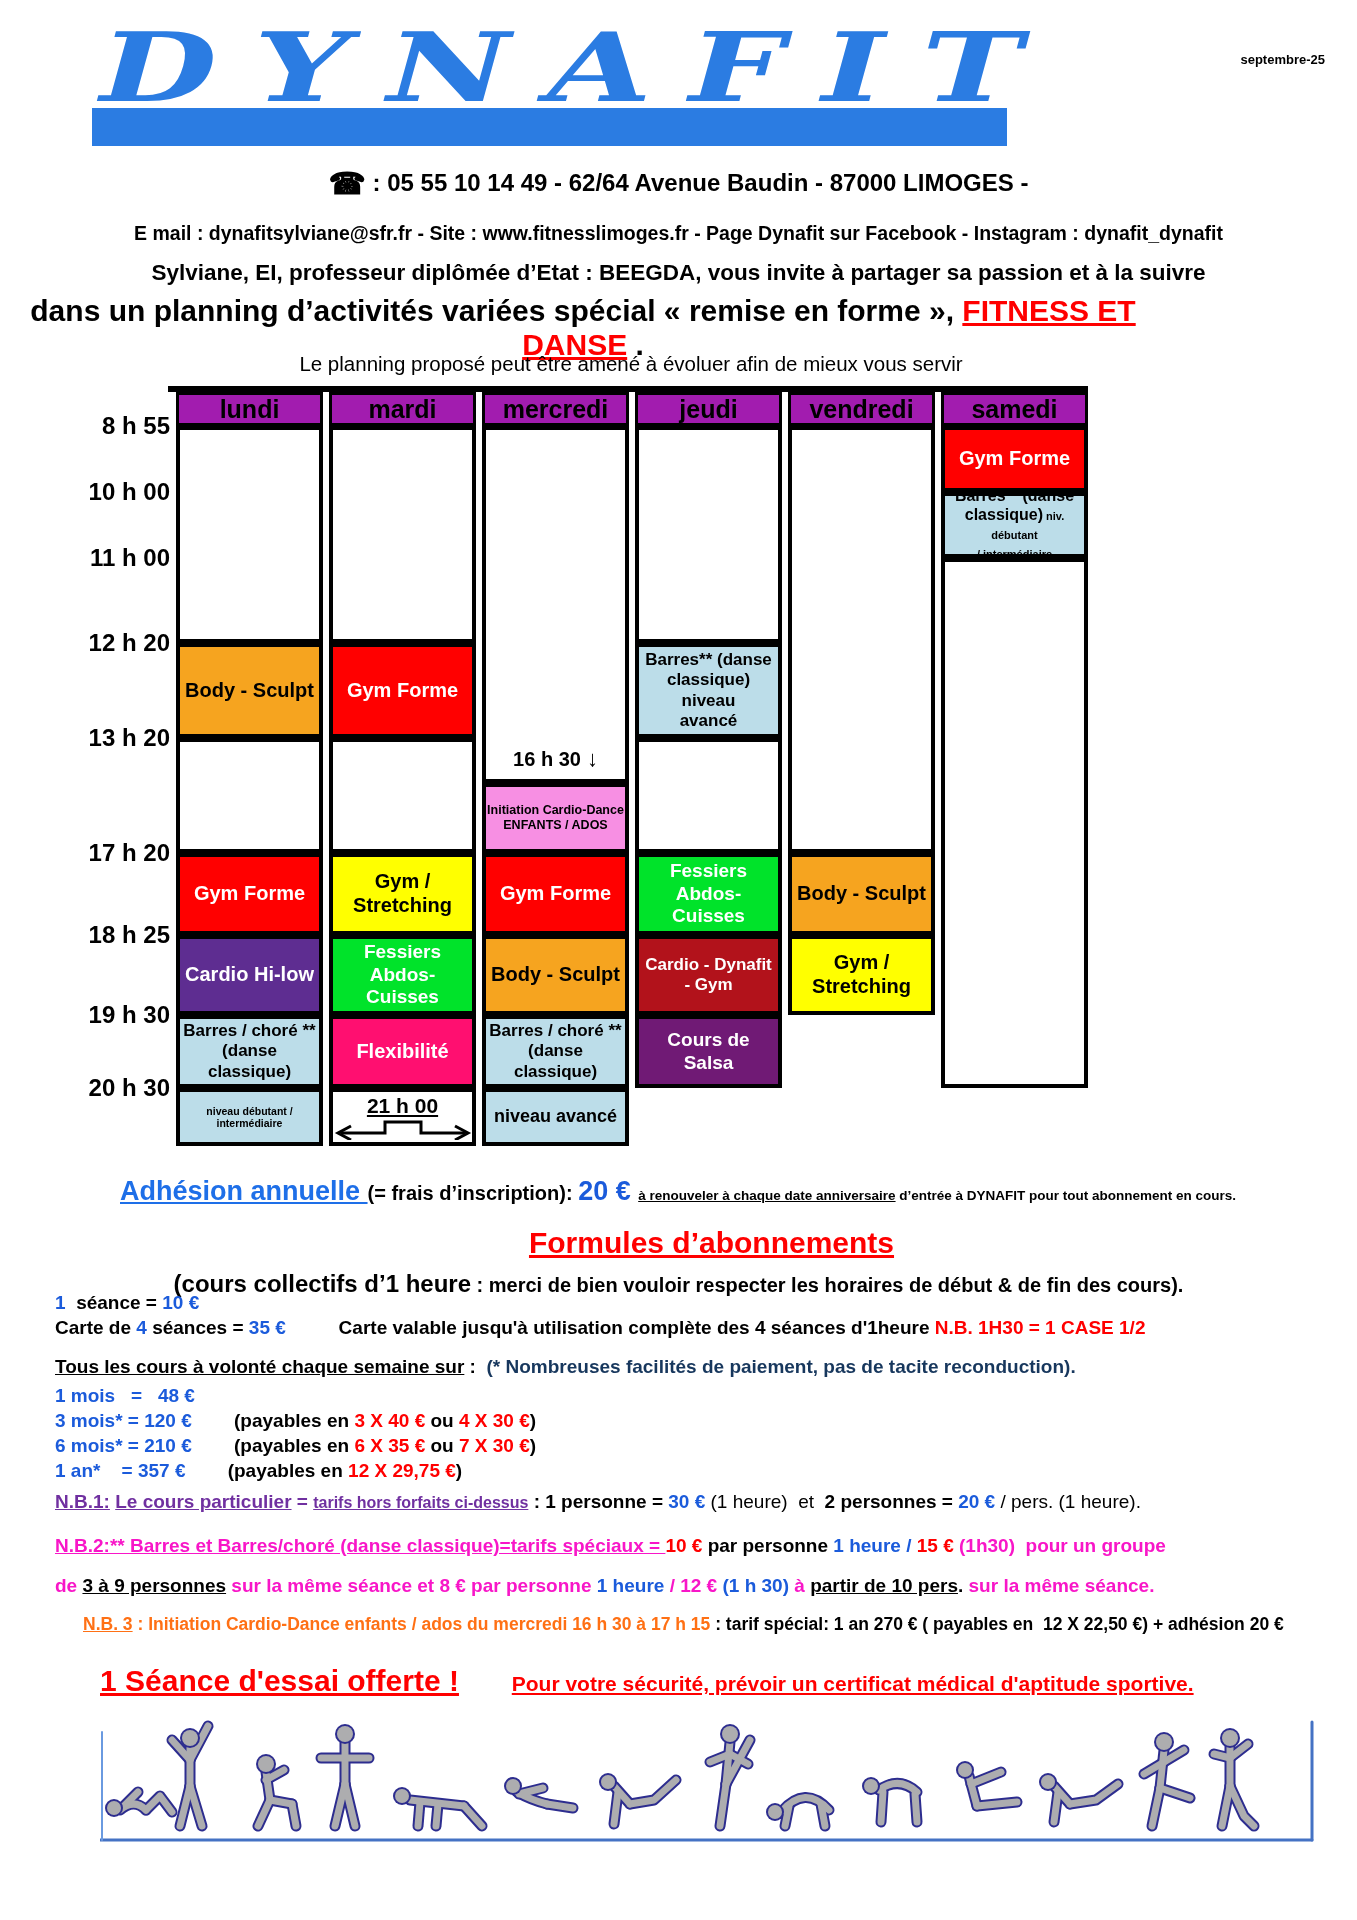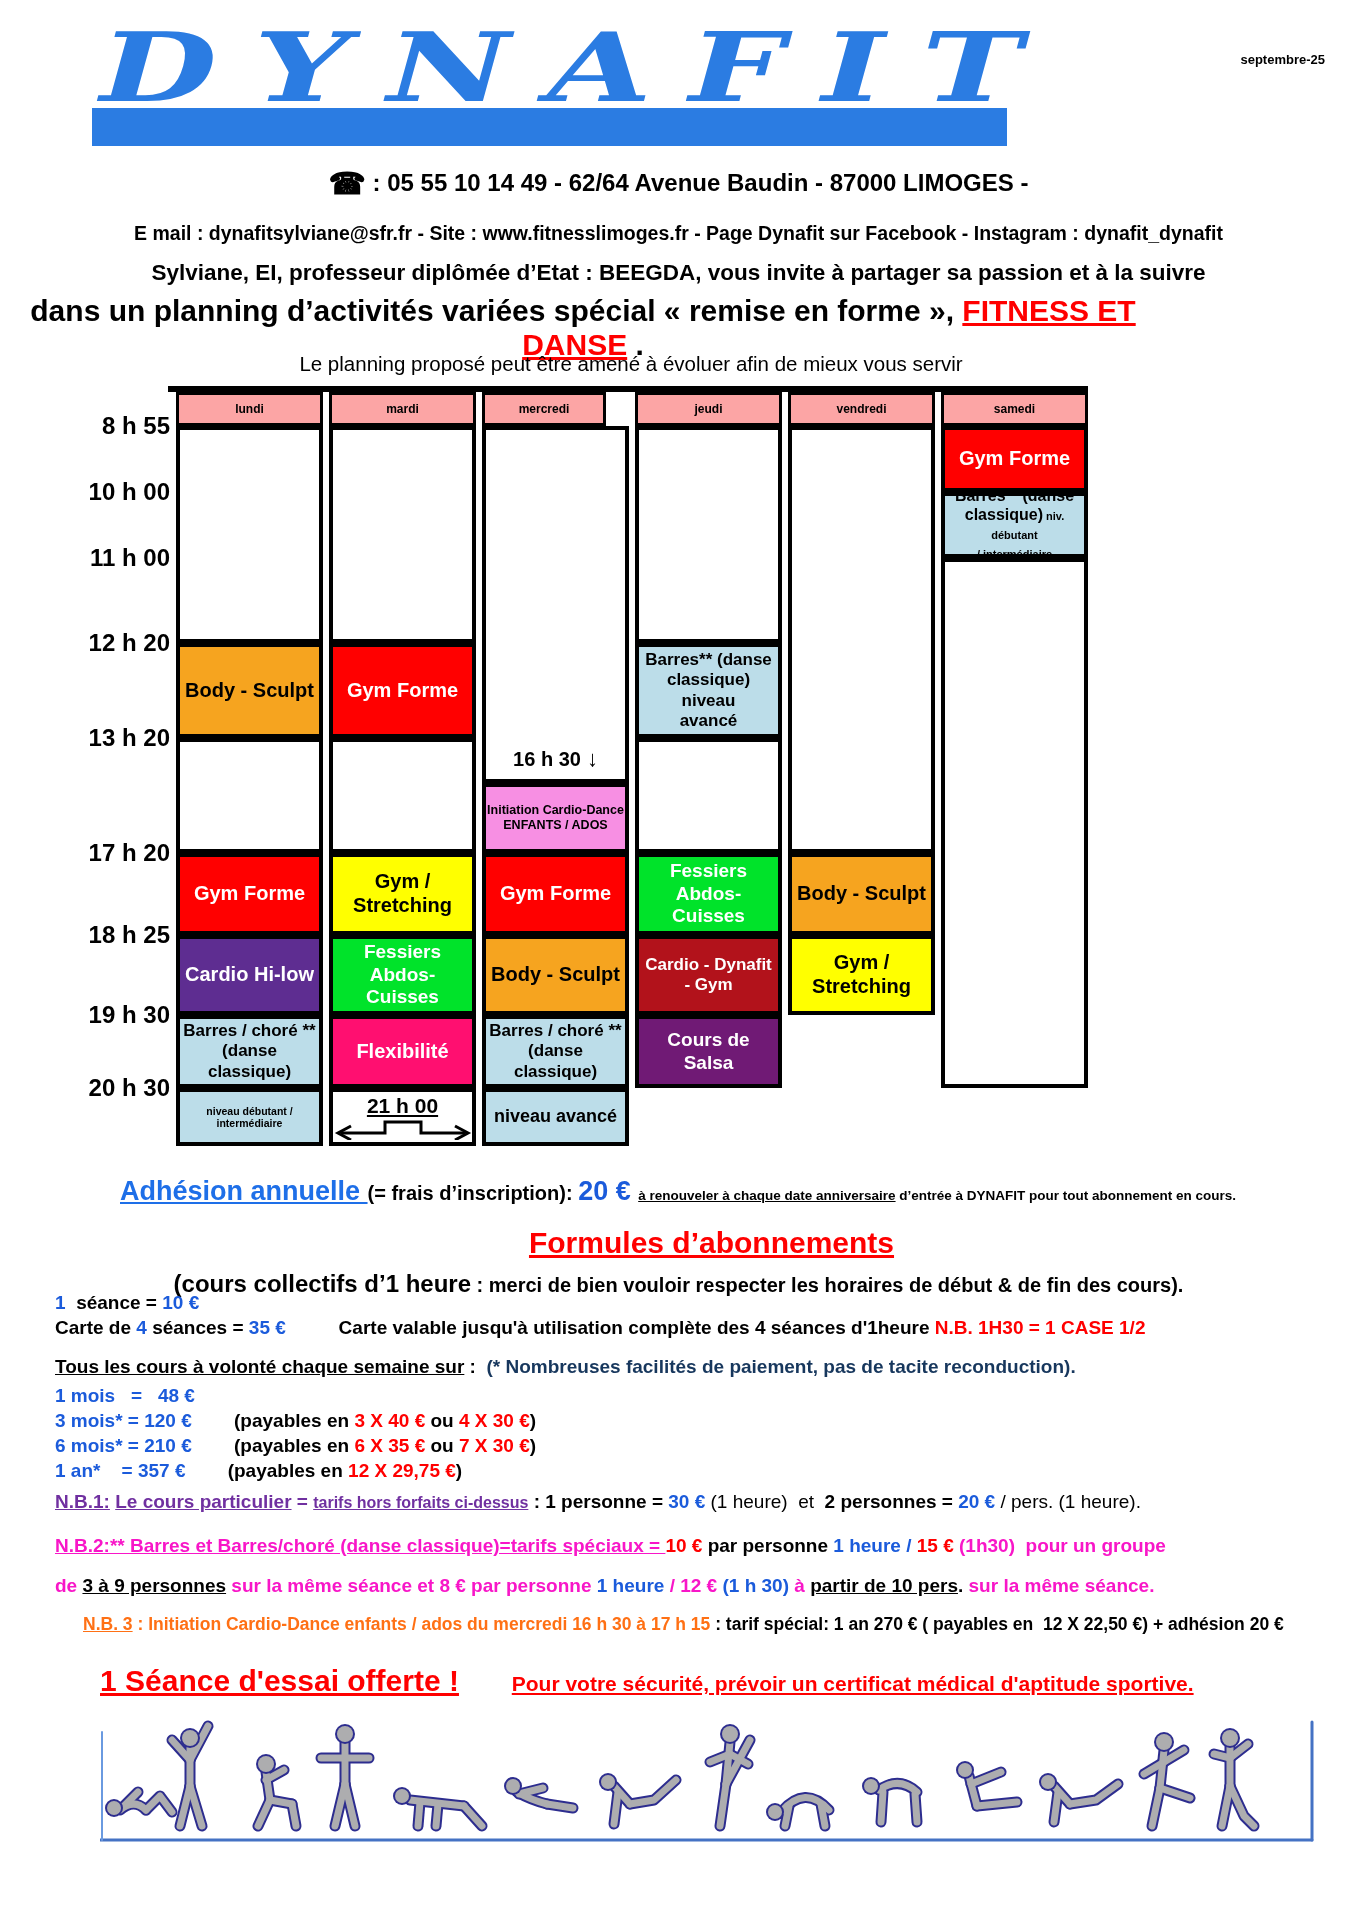--- a/index.html
+++ b/index.html
@@ -25,22 +25,22 @@
   .phone-ic{font-size:30px;vertical-align:-3px;}
   .email-line{left:0;top:222px;width:1357px;text-align:center;font-size:19.5px;font-weight:bold;}
   .intro1{left:0;top:260px;width:1357px;text-align:center;font-size:22.5px;font-weight:bold;}
   .intro2{left:0;top:294px;width:1166px;text-align:center;font-size:30px;font-weight:bold;}
   .fitness{color:#FF0000;text-decoration:underline;}
   .caption{left:175px;top:352px;width:912px;text-align:center;font-size:20.5px;font-weight:400;}
   
   #planning{left:88px;top:386px;width:1010px;height:778px;}
   .topbar{position:absolute;left:80px;top:0;width:920px;height:6px;background:#000;}
   .dayhead{
-    position:absolute;height:34px;border:3px solid #000;background:#fca5a5;box-sizing:border-box;
-    display:flex;align-items:center;justify-content:center;font-size:12px;font-weight:bold;
+    position:absolute;height:34px;border:3px solid #000;background:#a21caf;box-sizing:border-box;
+    display:flex;align-items:center;justify-content:center;font-size:25px;font-weight:bold;
   }
   .tlabel{
     position:absolute;left:0;width:82px;text-align:right;font-size:24px;font-weight:bold;white-space:nowrap;
   }
   .cell{
     position:absolute;border:4px solid #000;box-sizing:border-box;
     display:flex;flex-direction:column;align-items:center;justify-content:center;
     text-align:center;font-weight:bold;line-height:1.18;padding:1px;
   }
   .lbl1630{
@@ -117,21 +117,21 @@
   <span>dans un planning d’activités variées spécial « remise en forme », </span><span class="fitness">FITNESS ET DANSE</span><span> .</span>
 </div>
 
 <div class="abs caption">Le planning proposé peut être amené à évoluer afin de mieux vous servir</div>
 
 <div class="abs" id="planning">
   <div class="topbar"></div>
 
 <div class="dayhead" style="left: 88px; top: 6px; width: 147px;">lundi</div>
     <div class="dayhead" style="left: 241px; top: 6px; width: 147px;">mardi</div>
-    <div class="dayhead" style="left: 394px; top: 6px; width: 124px;">mercredi</div>
+    <div class="dayhead" style="left: 394px; top: 6px; width: 147px;">mercredi</div>
     <div class="dayhead" style="left: 547px; top: 6px; width: 147px;">jeudi</div>
     <div class="dayhead" style="left: 700px; top: 6px; width: 147px;">vendredi</div>
     <div class="dayhead" style="left: 853px; top: 6px; width: 147px;">samedi</div>
     <div class="tlabel" style="top: 26px;">8 h 55</div>
     <div class="tlabel" style="top: 92px;">10 h 00</div>
     <div class="tlabel" style="top: 158px;">11 h 00</div>
     <div class="tlabel" style="top: 243px;">12 h 20</div>
     <div class="tlabel" style="top: 338px;">13 h 20</div>
     <div class="tlabel" style="top: 453px;">17 h 20</div>
     <div class="tlabel" style="top: 535px;">18 h 25</div>

